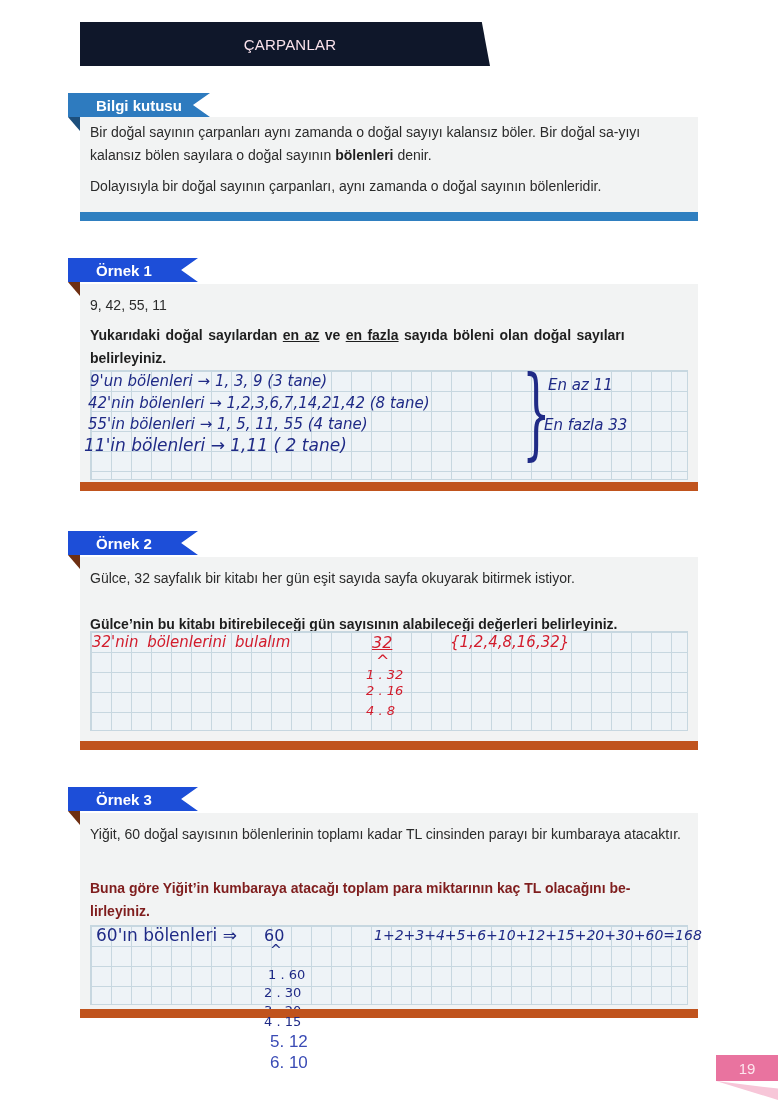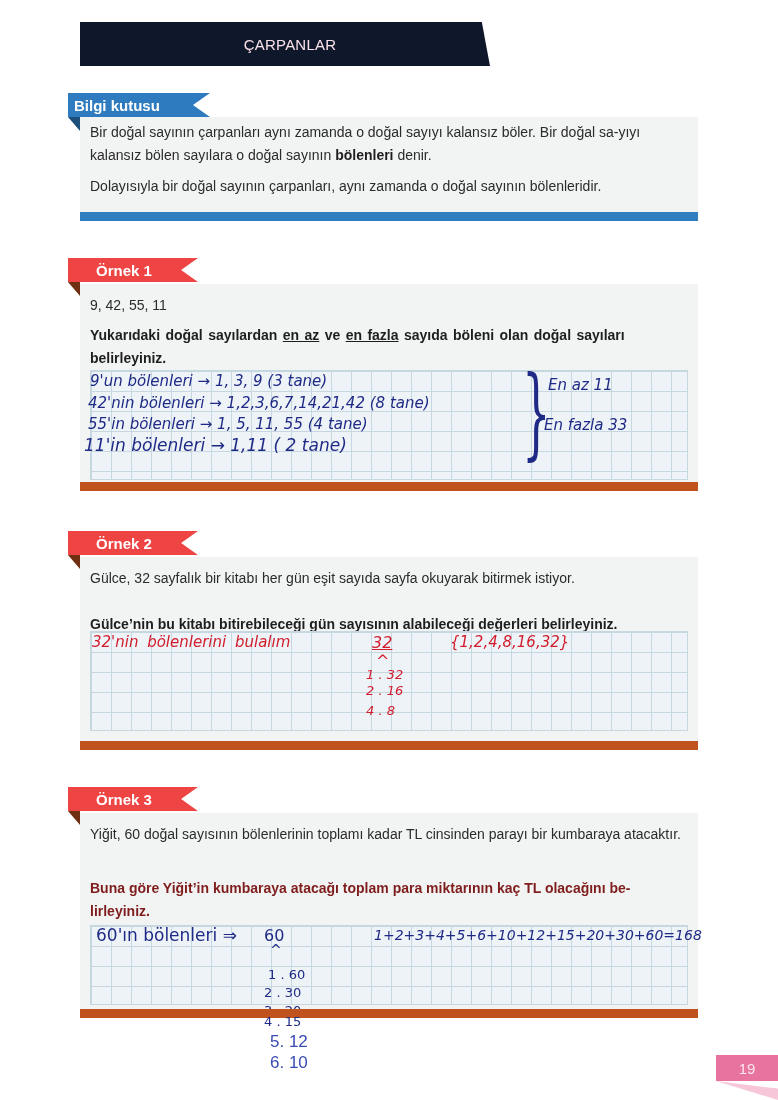--- a/index.html
+++ b/index.html
@@ -13,30 +13,30 @@
     display: flex; align-items: center; justify-content: center;
   }
   .chapter-banner span { color: #fbe3ec; font-size: 15px; letter-spacing: 0.2px; margin-left: 10px; }
 
   .section { position: absolute; left: 68px; width: 630px; }
   .panel {
     position: absolute; left: 12px; right: 0; background: #f2f3f3;
   }
   .tag {
     position: absolute; left: 0; top: 0; height: 24px;
-    display: flex; align-items: center; padding-left: 6px;
+    display: flex; align-items: center; padding-left: 28px;
     color: #ffffff; font-weight: bold; font-size: 15px;
   }
   .tag-fold {
     position: absolute; left: 0; top: 24px; width: 12px; height: 14px;
     clip-path: polygon(0 0, 100% 0, 100% 100%);
   }
   .blue .tag { background: #2e7bbf; clip-path: polygon(0 0, 100% 0, 88% 50%, 100% 100%, 0 100%); width: 142px; }
   .blue .tag-fold { background: #1d4f7c; }
-  .orange .tag { background: #ef4444; clip-path: polygon(0 0, 100% 0, 87% 50%, 100% 100%, 0 100%); width: 130px; padding-left: 28px; }
+  .orange .tag { background: #1d4ed8; clip-path: polygon(0 0, 100% 0, 87% 50%, 100% 100%, 0 100%); width: 130px; padding-left: 28px; }
   .orange .tag-fold { background: #6e2f12; }
 
   .bar { position: absolute; left: 12px; right: 0; height: 9px; }
   .blue .bar { background: #2f7fc0; }
   .orange .bar { background: #c0531d; }
 
   .ptext { position: absolute; left: 22px; right: 12px; font-size: 14px; line-height: 23px; color: #2b2b2b; }
   .ptext b { font-weight: bold; color: #1e1e1e; }
   .u { text-decoration: underline; }
 

